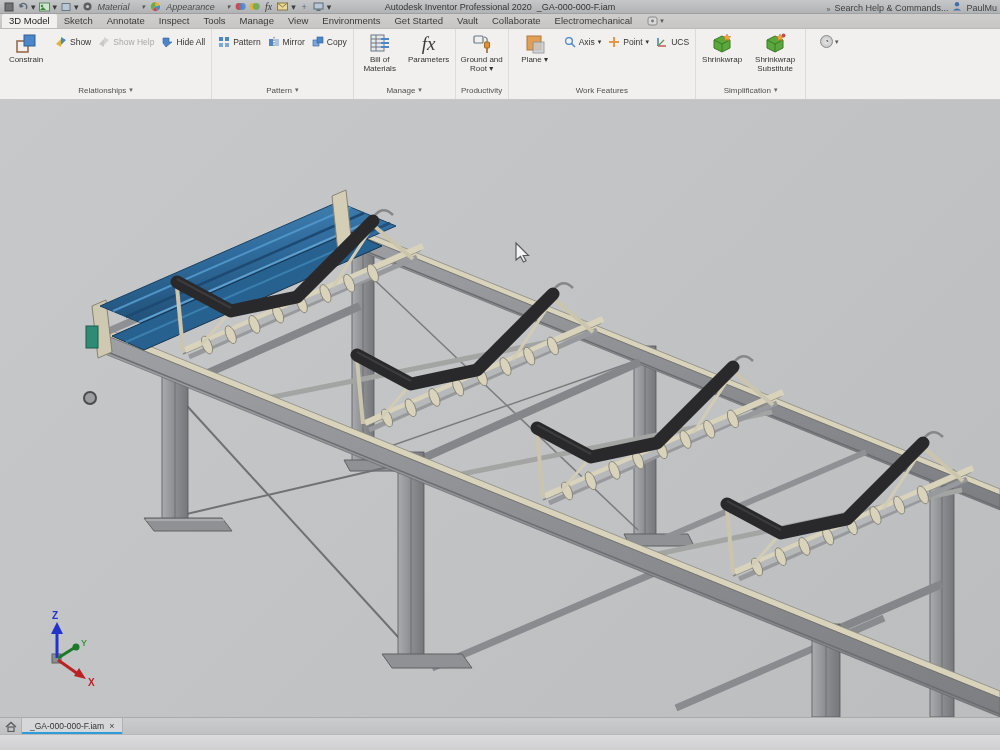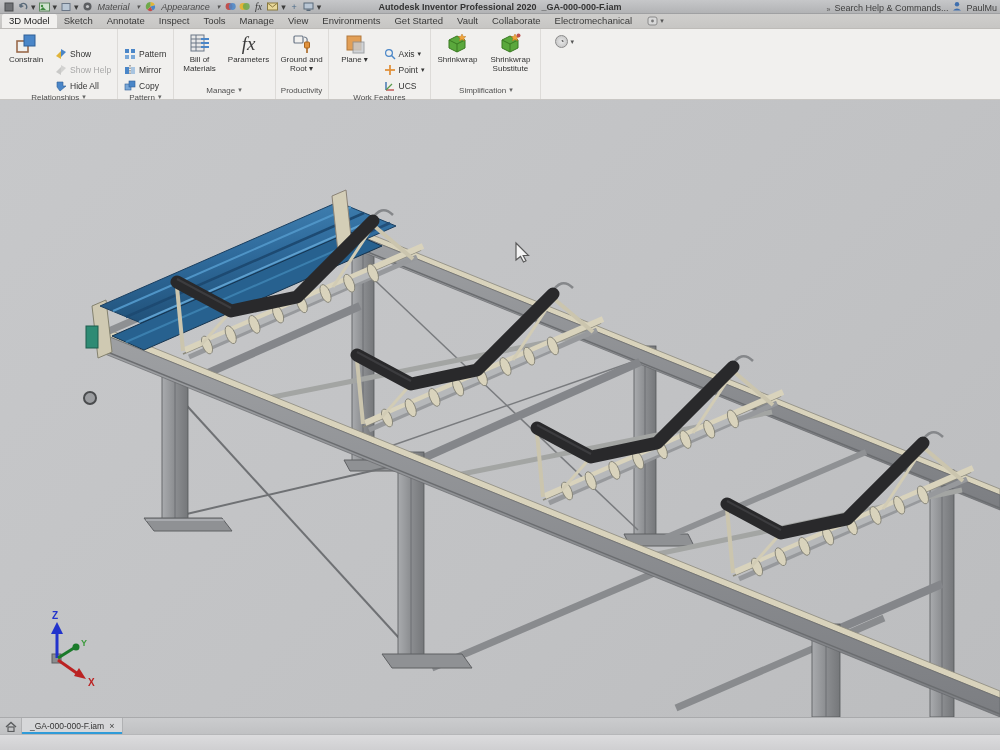--- a/index.html
+++ b/index.html
@@ -3,40 +3,40 @@
 <meta charset="utf-8">
 <style>
   * { margin:0; padding:0; box-sizing:border-box; }
   html,body { width:1000px; height:750px; overflow:hidden; font-family:"Liberation Sans", sans-serif; }
   .app { width:1000px; height:750px; display:flex; flex-direction:column; background:#c2c3c5; }
 
   
   .titlebar { height:14px; background:linear-gradient(#c6c7c9,#b2b3b5); display:flex; align-items:center; font-size:9px; color:#3c3c3c; position:relative; border-bottom:1px solid #9fa0a2; padding:0 3px; }
   .qat { display:flex; align-items:center; gap:3px; }
   .qat .mini { width:11px; height:10px; display:inline-flex; align-items:center; justify-content:center; }
-  .combo { display:flex; align-items:center; gap:7px; color:#4a4a4a; font-style:italic; padding:0 2px; }
+  .combo { display:flex; align-items:center; gap:12px; color:#4a4a4a; font-style:italic; padding:0 2px; }
   .combo .arrow { font-size:7px; color:#555; }
-  .win-title { position:absolute; left:0; right:0; text-align:center; font-size:9px; color:#333; pointer-events:none;font-weight:bold; }
+  .win-title { position:absolute; left:0; right:0; text-align:center; font-size:9px; color:#333; pointer-events:none; }
   .title-right { margin-left:auto; display:flex; align-items:flex-end; gap:4px; font-size:9px; color:#3f3f3f; white-space:nowrap; }
 
   
   .tabrow { height:15px; background:linear-gradient(#cfcecc,#c7c6c4); display:flex; align-items:flex-end; font-size:9.5px; color:#3a3a3a; padding-left:2px; border-bottom:1px solid #bdbbb8; }
   .rtab { padding:1px 7px 2px 7px; cursor:pointer; white-space:nowrap; }
   .rtab.active { background:#f1f0ee; border-radius:2px 2px 0 0; color:#222;margin-top:43px; }
   .tabrow-extra { display:flex; align-items:center; gap:2px; margin-left:8px; padding-bottom:2px; }
 
   
   .ribbon { height:71px; background:#f1f0ee; display:flex; align-items:stretch; border-bottom:1px solid #c9c7c4; }
   .panel { display:flex; flex-direction:column; border-right:1px solid #dddbd8; padding:2px 3px 0 3px; }
   .panel-body { flex:1; display:flex; align-items:flex-start; gap:3px; }
   .panel-label { height:13px; font-size:8px; color:#4f4f4f; text-align:center; display:flex; align-items:flex-start; justify-content:center; gap:3px; }
   .panel-label .arrow { font-size:7px; color:#666; }
   .bigbtn { width:46px; display:flex; flex-direction:column; align-items:center; text-align:center; font-size:8px; color:#333; line-height:1.1; padding-top:2px; cursor:pointer; }
   .bigbtn .bicon { width:22px; height:22px; display:flex; align-items:center; justify-content:center; margin-bottom:1px; }
-  .stack { display:flex; flex-direction:column; justify-content:flex-start; gap:1px; padding-top:3px;margin-top:12px; }
+  .stack { display:flex; flex-direction:row; justify-content:flex-start; gap:1px; padding-top:3px; }
   .smallbtn { display:flex; align-items:center; gap:3px; font-size:8.5px; color:#333; height:15px; padding:0 3px; cursor:pointer; white-space:nowrap; }
   .smallbtn.disabled { color:#a8a8a8; }
   .smallbtn .sicon { width:12px; height:12px; display:inline-flex; align-items:center; justify-content:center; }
   .fxbig { font-family:"Liberation Serif", serif; font-style:italic; font-size:19px; color:#3a3a3a; }
   .floating-tool { display:flex; align-items:flex-start; padding:6px 0 0 14px; }
   .roundbtn { display:flex; align-items:center; gap:2px; }
   .roundbtn .circ { width:13px; height:13px; border-radius:50%; border:1px solid #8a8a8a; background:radial-gradient(#e9e9e9,#bdbdbd); display:flex; align-items:center; justify-content:center; font-size:8px; color:#555; }
 
   
   .viewport { height:617px; position:relative; background:linear-gradient(135deg,#c7c8ca 0%,#c1c2c4 60%,#bcbdbf 100%); overflow:hidden; }

